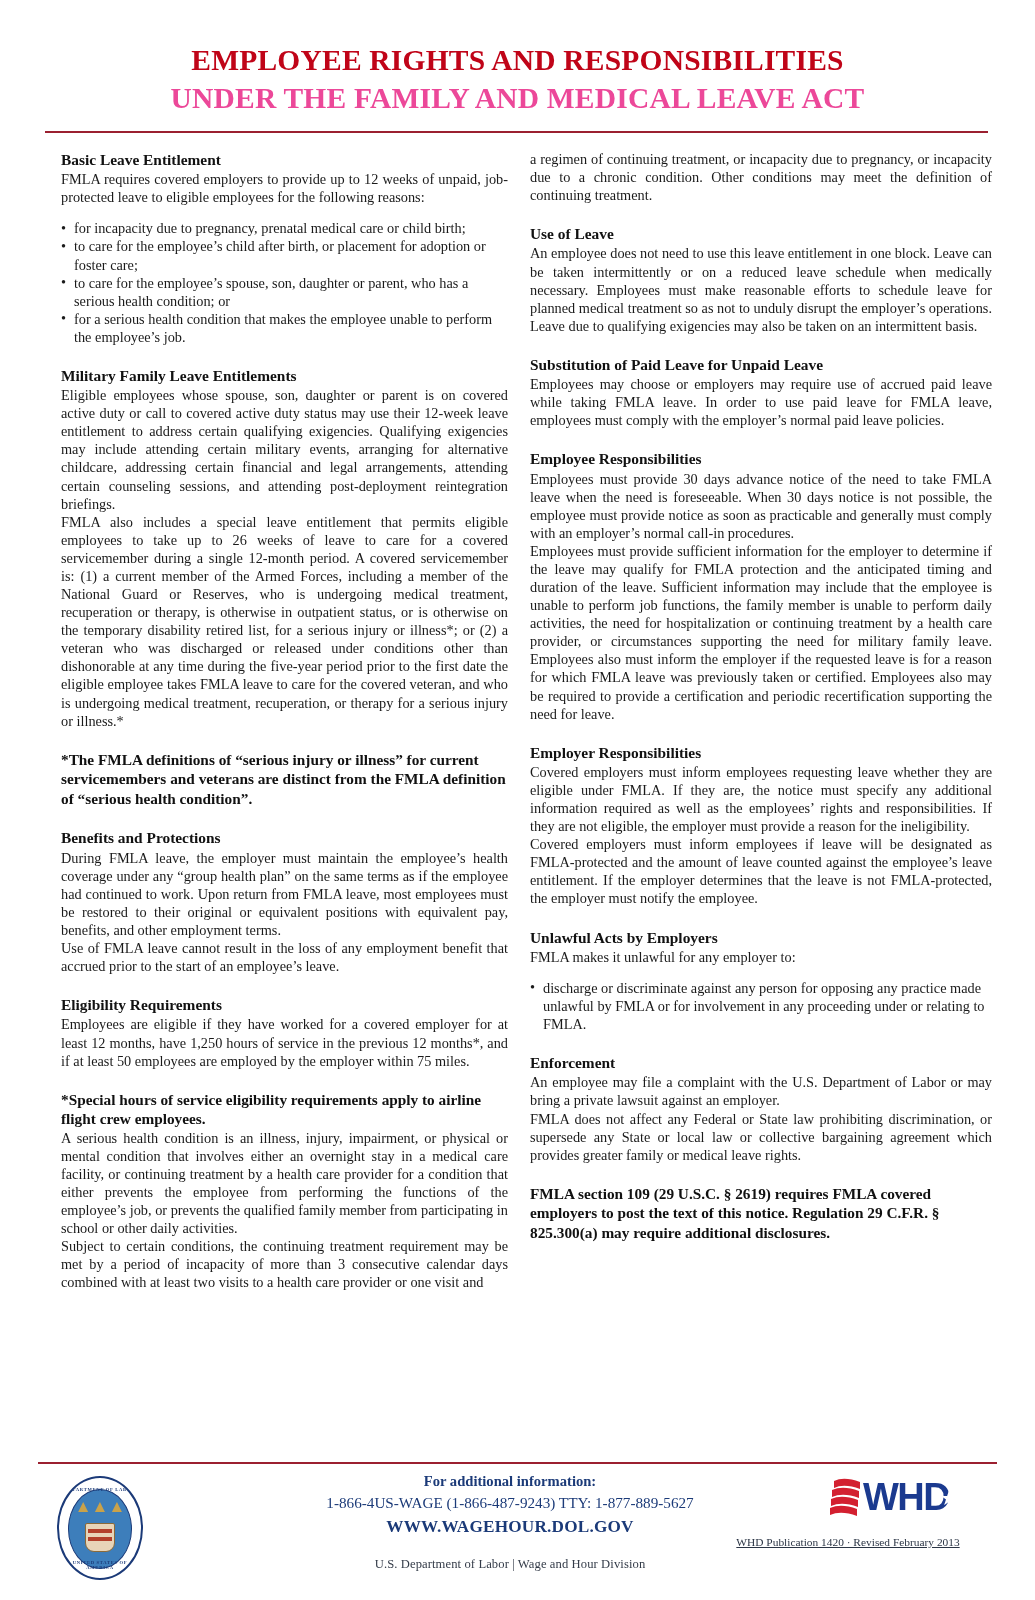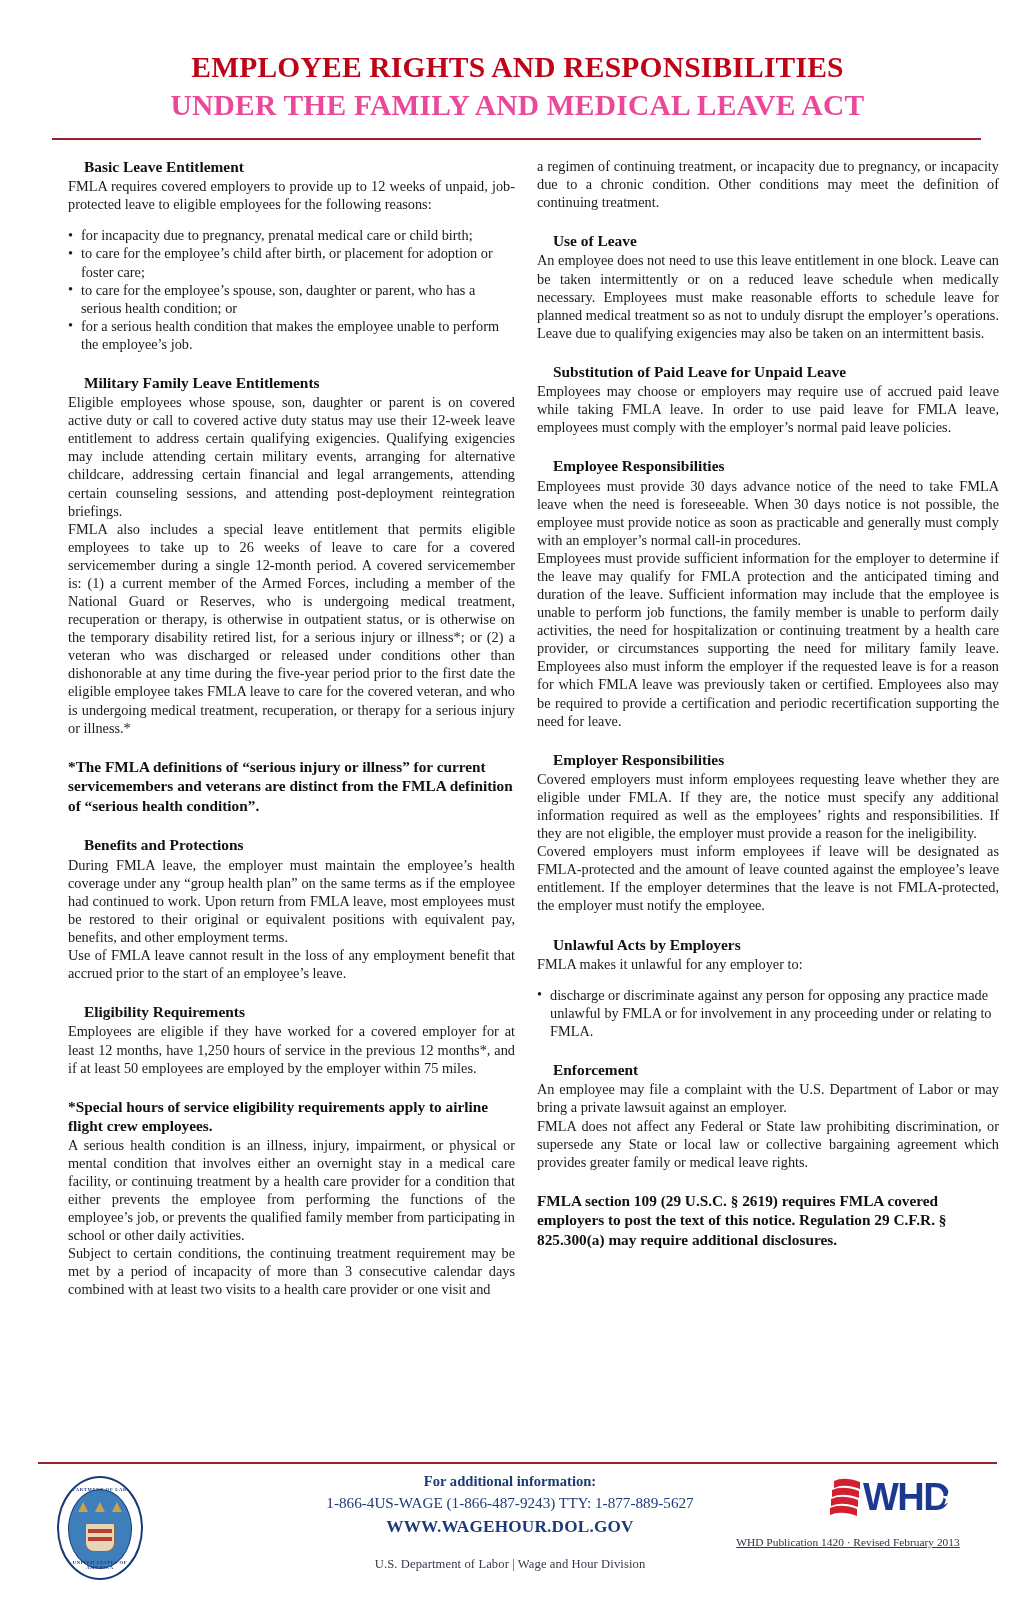--- a/index.html
+++ b/index.html
@@ -10,21 +10,21 @@
     background: #ffffff;
     font-family: "Liberation Serif", "DejaVu Serif", serif;
     color: #1a1a1a;
     position: relative;
     overflow: hidden;
   }
 
   .page {
     width: 1035px;
     height: 1600px;
-    padding: 14px;
+    padding: 7px;
     position: relative;
   }
 
   
   .title-block {
     padding: 36px 40px 0 40px;
     text-align: center;
   }
   .title-line1 {
     font-size: 29.5px;
@@ -56,21 +56,21 @@
   }
   .col {
     width: 447px;
     flex: 0 0 447px;
   }
   .col-right { width: 462px; flex: 0 0 462px; }
 
   h2.sec {
     font-size: 15.4px;
     font-weight: bold;
-    margin: 0 0 1px 16px;
+    margin: 0 0 1px 0;
     line-height: 1.25;
     color: #111;
   }
   h2.sec.spaced { margin-top: 20px; }
 
   p.body {
     font-size: 14.3px;
     line-height: 1.265;
     margin: 0;
     text-align: justify;

